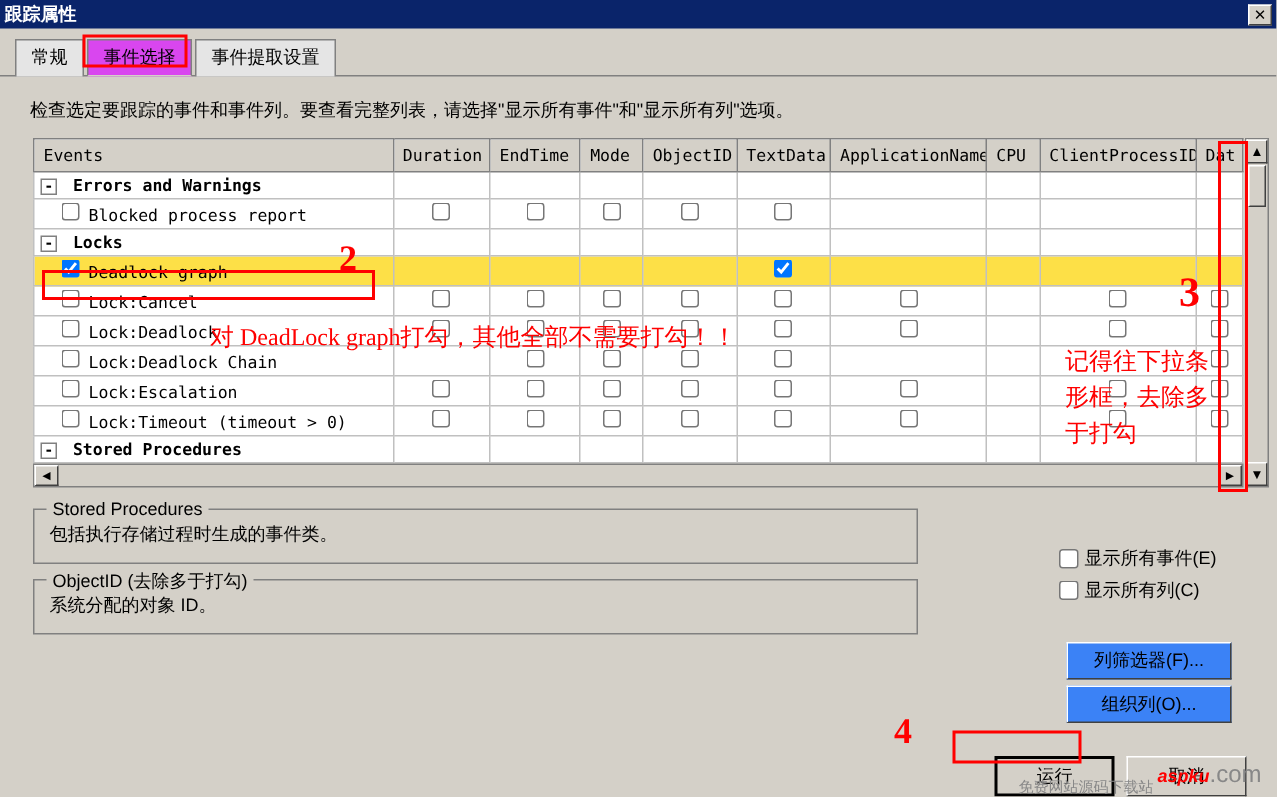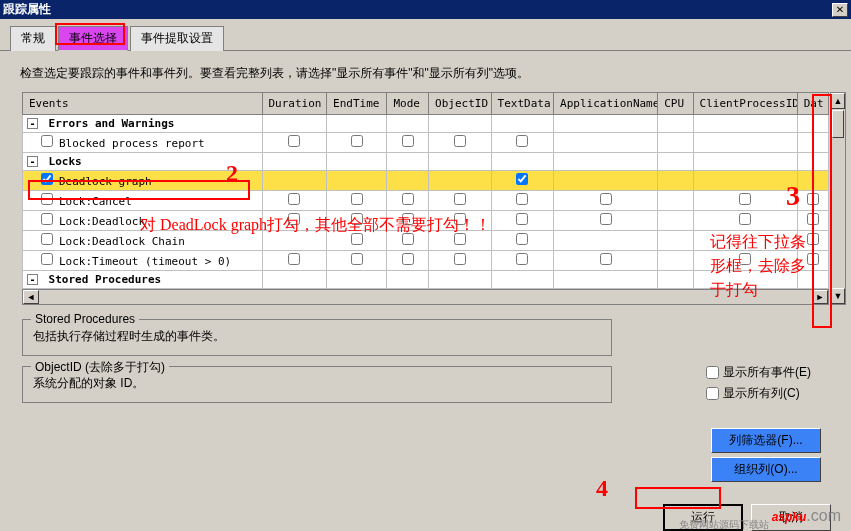--- a/index.html
+++ b/index.html
@@ -173,20 +173,32 @@
           <td class="chk"><input type="checkbox" style=""></td>
           <td class="chk"><input type="checkbox" style=""></td>
           <td class="chk"><input type="checkbox" style=""></td>
           <td class="chk"><input type="checkbox" style=""></td>
           <td class="chk"></td>
           <td class="chk"></td>
           <td class="chk"></td>
           <td class="chk"><input type="checkbox" style=""></td>
         </tr>
         <tr>
+          <td class="ev"><input type="checkbox" style="margin-left: 14px; margin-right: 6px;">Lock:Escalation</td>
+          <td class="chk"><input type="checkbox" style=""></td>
+          <td class="chk"><input type="checkbox" style=""></td>
+          <td class="chk"><input type="checkbox" style=""></td>
+          <td class="chk"><input type="checkbox" style=""></td>
+          <td class="chk"><input type="checkbox" style=""></td>
+          <td class="chk"><input type="checkbox" style=""></td>
+          <td class="chk"></td>
+          <td class="chk"><input type="checkbox" style=""></td>
+          <td class="chk"><input type="checkbox" style=""></td>
+        </tr>
+        <tr>
           <td class="ev"><input type="checkbox" style="margin-left: 14px; margin-right: 6px;">Lock:Timeout (timeout &gt; 0)</td>
           <td class="chk"><input type="checkbox" style=""></td>
           <td class="chk"><input type="checkbox" style=""></td>
           <td class="chk"><input type="checkbox" style=""></td>
           <td class="chk"><input type="checkbox" style=""></td>
           <td class="chk"><input type="checkbox" style=""></td>
           <td class="chk"><input type="checkbox" style=""></td>
           <td class="chk"></td>
           <td class="chk"><input type="checkbox" style=""></td>
           <td class="chk"><input type="checkbox" style=""></td>

